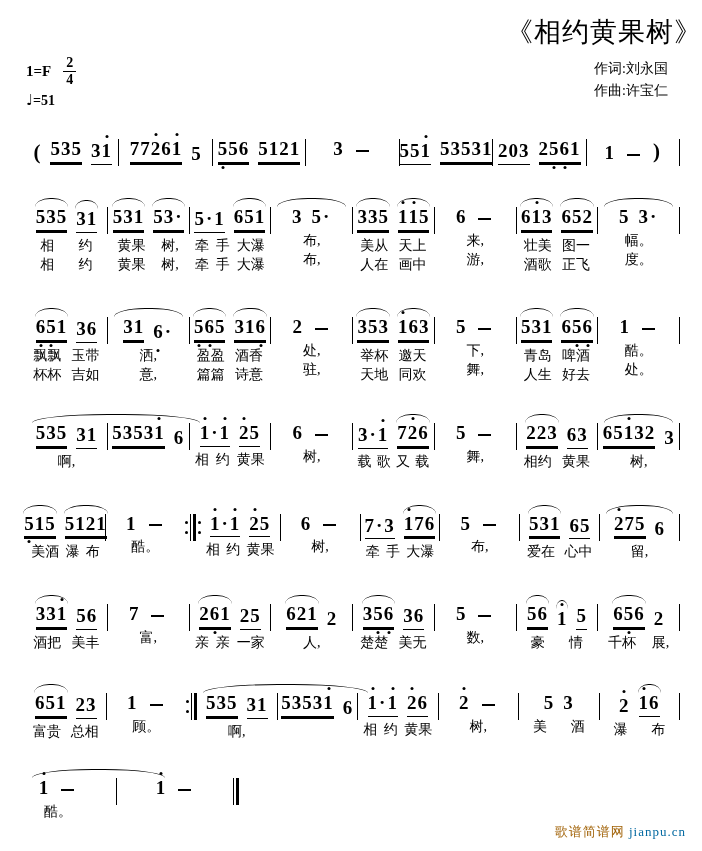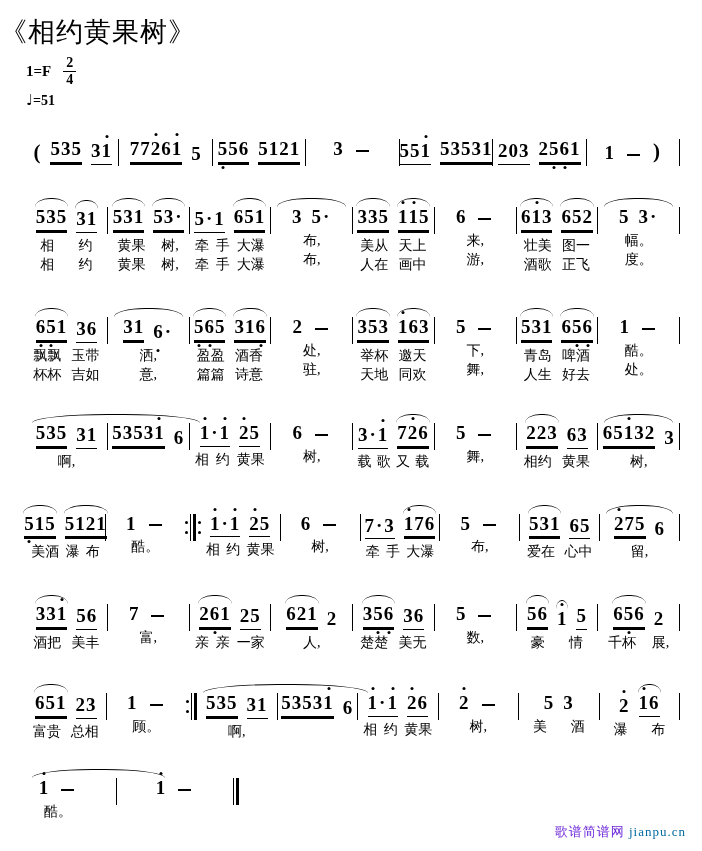--- a/index.html
+++ b/index.html
@@ -1,19 +1,19 @@
 <!DOCTYPE html>
 <html><head>
 <meta charset="utf-8">
 <style>
   html,body{margin:0;padding:0;background:#fff;}
   #sheet{position:relative;width:702px;height:851px;background:#ffffff;overflow:hidden;
          font-family:"Liberation Serif","DejaVu Serif",serif;color:#000;}
   
-  .title{text-align:left;font-size:27px;letter-spacing:1px;margin-top:14px;font-weight:500;}
+  .title{text-align:right;font-size:27px;letter-spacing:1px;margin-top:14px;font-weight:500;}
   .hdr{position:relative;height:58px;margin-top:6px;}
   .keyblock{position:absolute;left:26px;top:0;font-size:15px;font-weight:bold;}
   .keyrow{display:flex;align-items:center;gap:12px;}
   .frac{display:inline-flex;flex-direction:column;align-items:center;line-height:1;font-size:14px;}
   .frac .num{border-bottom:1px solid #000;padding:0 3px 1px;}
   .frac .den{padding-top:1px;}
   .temporow{margin-top:4px;font-size:14px;}
   .notechar{font-family:"DejaVu Sans",sans-serif;font-size:15px;}
   .credits{position:absolute;right:34px;top:2px;font-size:14px;line-height:1.55;text-align:left;}
   
@@ -63,20 +63,24 @@
         <span>1=F</span>
         <span class="frac">
           <span class="num">2</span>
           <span class="den">4</span>
         </span>
       </div>
       <div class="temporow">
         <span class="notechar">♩</span><span>=51</span>
       </div>
     </div>
+    <div class="credits">
+      <div>作词:刘永国</div>
+      <div>作曲:许宝仁</div>
+    </div>
   </div>
 
   <div class="score" id="score">
       <div class="music-line m1">
         <div class="measure">
           <div class="notes">
             <span class="paren">(</span>
             <span class="grp u2">
               <span class="nd">5</span>
               <span class="nd">3</span>
@@ -1146,15 +1150,15 @@
           </div>
         </div>
         <span class="rep">
           <span class="b1"></span>
           <span class="b3"></span>
         </span>
       </div>
     </div>
 
   <div class="footer">
-    <span id="wm-site" style="color: #6d28d9;">歌谱简谱网 </span><span id="wm-link" style="color: #0369a1;">jianpu.cn</span>
+    <span id="wm-site" style="color: #a16207;">歌谱简谱网 </span><span id="wm-link" style="color: #0369a1;">jianpu.cn</span>
   </div>
 </div>
 
 </body></html>

